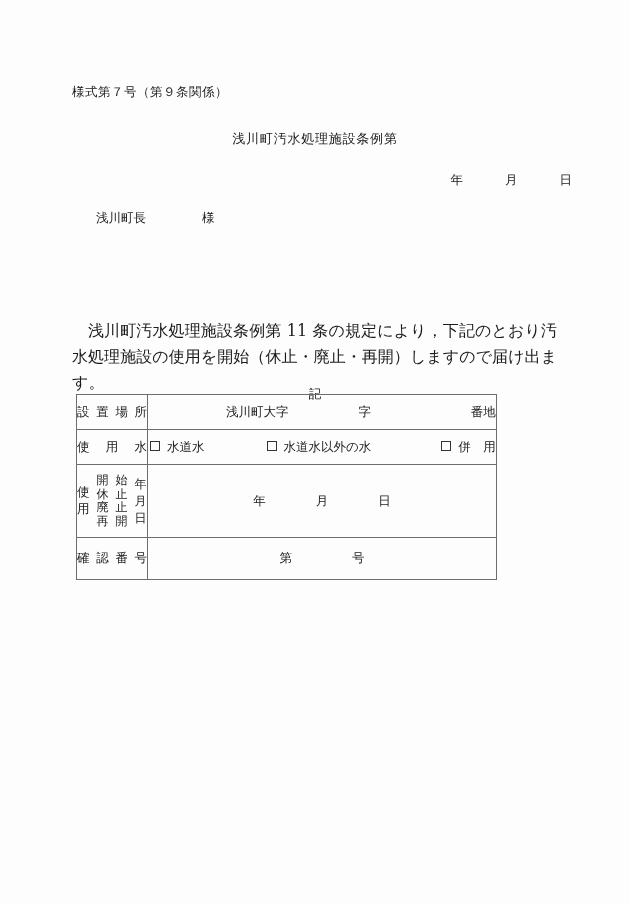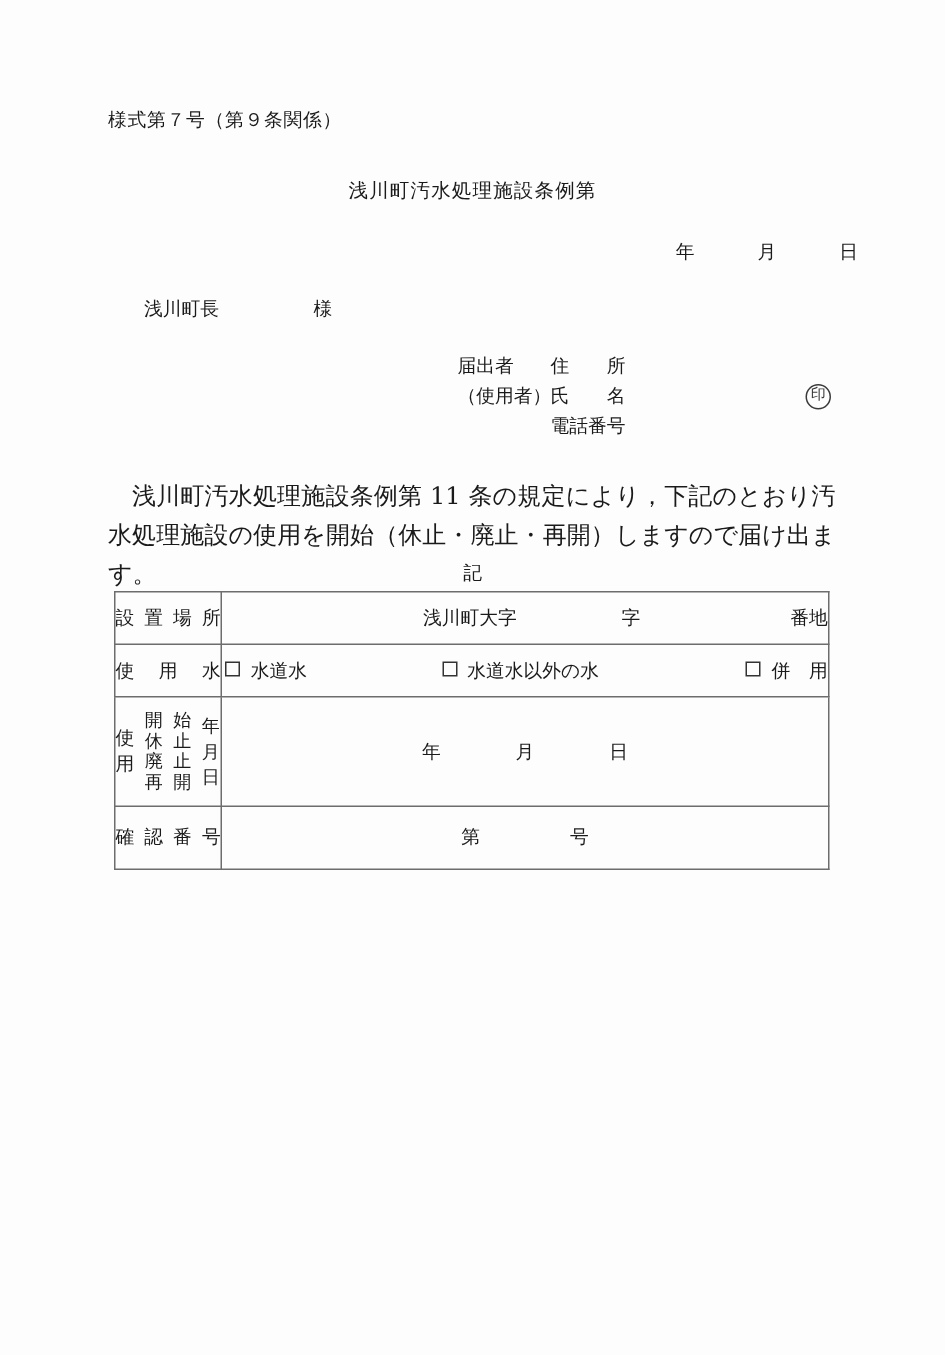--- a/index.html
+++ b/index.html
@@ -12,21 +12,21 @@
     position: relative;
     width: 630px;
     height: 903px;
     background: #fdfdfd;
     font-family: "DejaVu Serif", "Liberation Serif", serif;
     color: #1a1a1a;
     overflow: hidden;
   }
 
   
-  .t { position: absolute; white-space: nowrap; }
+  .t { position: absolute; white-space: nowrap; margin-top: 12px; }
 
   
   .form-no {
     left: 72px; top: 72px;
     font-size: 12.5px;
     letter-spacing: 0.04em;
   }
   .doc-title {
     left: 0; top: 118px;
     width: 630px;
@@ -40,21 +40,20 @@
     text-align: right;
     padding-right: 58px;
     box-sizing: border-box;
     font-size: 12.5px;
   }
   .date-line .gap { display: inline-block; width: 34px; }
 
   .addressee {
     left: 96px; top: 198px;
     font-size: 12.5px;
-    font-family: Liberation Mono, monospace;
   }
   .addressee .gap { display: inline-block; width: 48px; }
 
   
   .submitter { position: absolute; left: 305px; top: 236px; font-size: 12.5px; }
   .submitter .row {
     display: flex;
     align-items: baseline;
     height: 20px;
     white-space: nowrap;
@@ -118,21 +117,21 @@
     box-sizing: border-box;
   }
   .val-center { display: block; text-align: center; }
   .val-left { display: block; text-align: right; padding-left: 2px; }
 
   
   .place .g1 { display: inline-block; width: 62px; }
   .place .g2 { display: inline-block; width: 92px; }
 
   
-  .waterline { display: flex; align-items: center; padding-left: 2px; gap: 28px; }
+  .waterline { display: flex; align-items: center; padding-left: 2px; }
   .opt { white-space: nowrap; }
   .opt .box {
     display: inline-block;
     width: 8px; height: 8px;
     border: 1px solid #333;
     margin-right: 3px;
     vertical-align: 0px;
   }
   .opt.o1 { margin-right: 62px; }
   .opt.o2 { margin-right: 70px; }
@@ -186,35 +185,20 @@
     <span class="gap"></span>
     <span>日</span>
   </div>
 
   <div class="t addressee">
     <span>浅川町長</span>
     <span class="gap"></span>
     <span>様</span>
   </div>
 
-  <div class="submitter">
-    <div class="row">
-      <span class="who">届出者</span>
-      <span class="fld">住　　所</span>
-    </div>
-    <div class="row">
-      <span class="who">（使用者）</span>
-      <span class="fld">氏　　名</span>
-    </div>
-    <div class="row">
-      <span class="who"></span>
-      <span class="fld">電話番号</span>
-    </div>
-    <div class="seal">印</div>
-  </div>
 
   <div class="body-para">浅川町汚水処理施設条例第 11 条の規定により，下記のとおり汚水処理施設の使用を開始（休止・廃止・再開）しますので届け出ます。</div>
 
   <div class="t ki">記</div>
 
   <table class="form">
     <tbody>
 
       <tr>
         <td class="label">設置場所</td>

